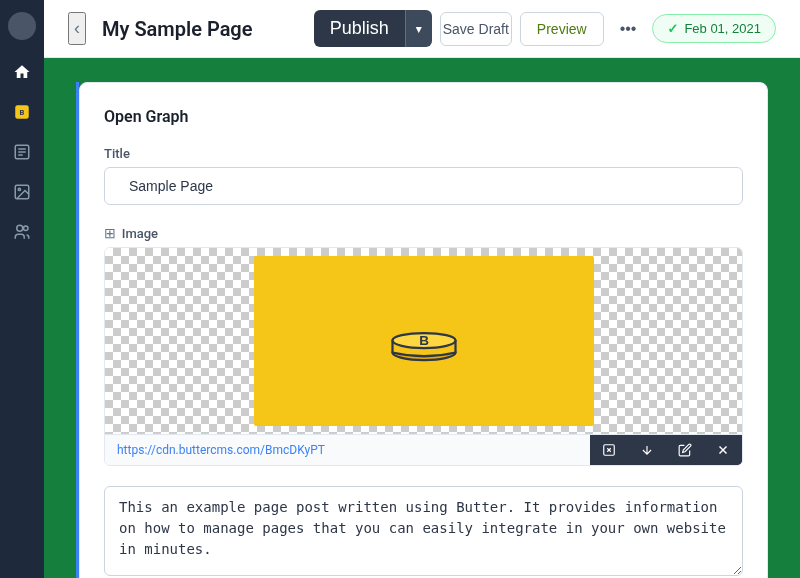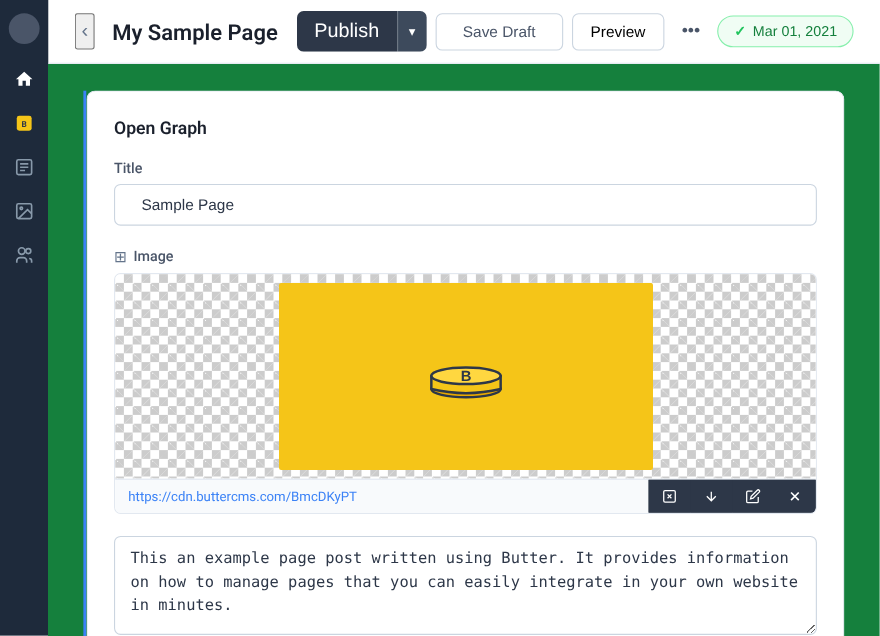--- a/index.html
+++ b/index.html
@@ -89,32 +89,32 @@
       border: none;
       border-left: 1px solid rgba(255,255,255,0.2);
       padding: 8px 10px;
       cursor: pointer;
       font-size: 12px;
     }
     .btn-save-draft {
       background: #fff;
       border: 1px solid #cbd5e0;
       border-radius: 6px;
-      padding: 8px 24px;
+      padding: 8px 2px;
       font-size: 14px;
       color: #4a5568;
       cursor: pointer;
     }
     .btn-preview {
       background: #fff;
       border: 1px solid #cbd5e0;
       border-radius: 6px;
       padding: 8px 16px;
       font-size: 14px;
-      color: #000000;
+      color: #4d7c0f;
       cursor: pointer;
     }
     .btn-more {
       background: none;
       border: none;
       color: #4a5568;
       cursor: pointer;
       padding: 8px;
       font-size: 16px;
     }
@@ -327,21 +327,21 @@
         <button class="btn-publish-main">Publish</button>
         <button class="btn-publish-dropdown">▾</button>
       </div>
       <button class="btn-save-draft">Save Draft</button>
       <button class="btn-preview">Preview</button>
       <button class="btn-more">
         <span>•••</span>
       </button>
       <button class="btn-date">
         <span class="btn-date-check">✓</span>
-        <span>Mar 01, 2021</span>
+        <span>Feb 01, 2021</span>
       </button>
     </div>
   </header>
 
   <div class="content">
     <div class="panel-wrapper">
       <div class="panel">
         <div class="panel-title">Open Graph</div>
 
         <div class="field-group">

